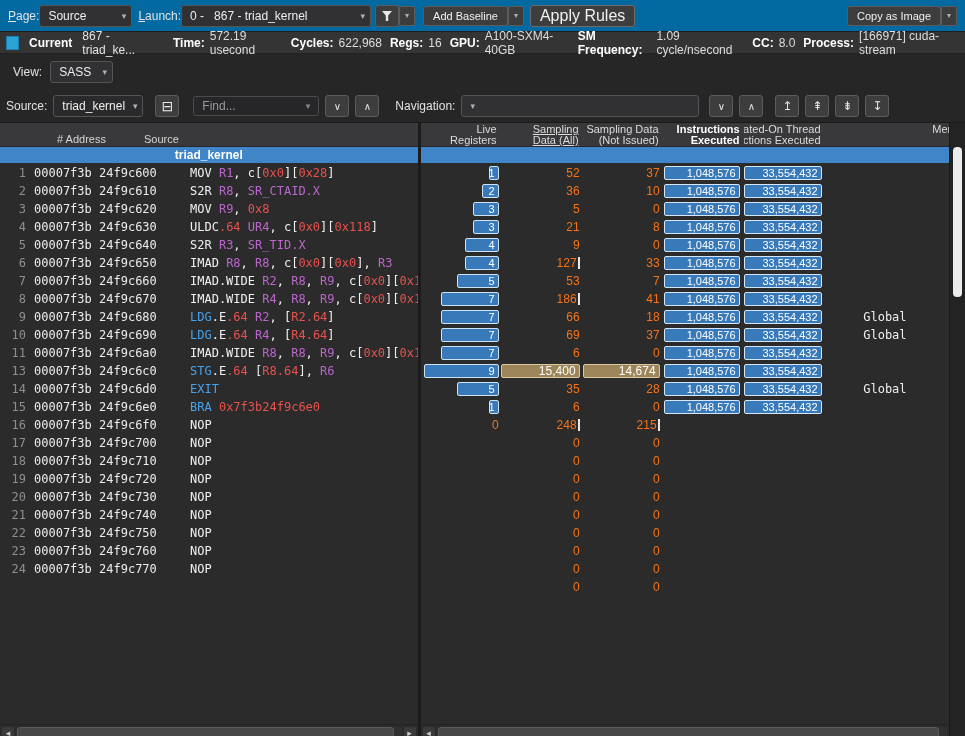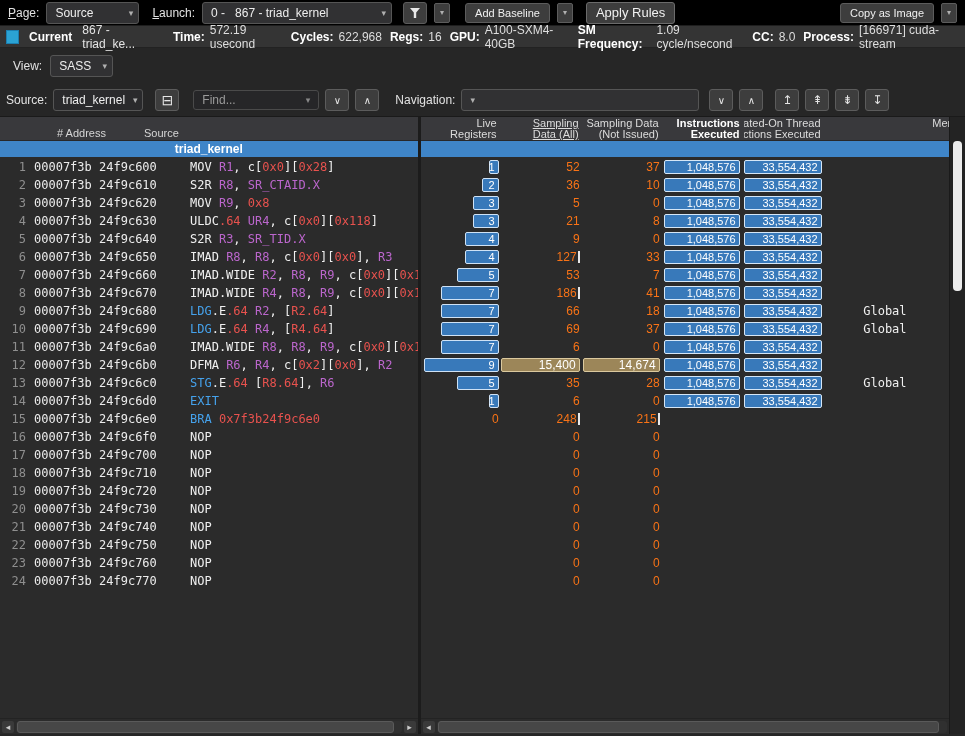--- a/index.html
+++ b/index.html
@@ -1,22 +1,22 @@
 <!DOCTYPE html>
 <html><head>
 <meta charset="utf-8">
 <style>
   html,body{margin:0;padding:0}
   body{width:965px;height:736px;background:#262626;font-family:"Liberation Sans",sans-serif;color:#e8e8e8;overflow:hidden;font-size:12px}
-  .toolbar{height:26px;display:flex;align-items:center;gap:7px;padding:0 8px;background:#000000;border-bottom:1px solid #1e1e1e;box-sizing:border-box}
+  .toolbar{height:32px;display:flex;align-items:center;padding:0 8px;background:#0369a1;border-bottom:1px solid #1e1e1e;box-sizing:border-box}
   .lbl{font-size:12px;color:#e2e2e2;white-space:pre}
   .uf::first-letter{text-decoration:underline}
   .select{display:flex;align-items:center;background:#313133;border:1px solid #555;border-radius:3px;height:20px;font-size:12px;padding:0 5px 0 8px;gap:8px;white-space:pre;color:#eee}
   .select .arr{color:#b0b0b0;font-size:9px}
-  .btn{background:#3d3d3d;border:1px solid #6b6b6b;border-radius:3px;height:20px;display:flex;align-items:center;padding:0 9px;font-size:13px;color:#f0f0f0;white-space:nowrap}
+  .btn{background:#3d3d3d;border:1px solid #6b6b6b;border-radius:3px;height:20px;display:flex;align-items:center;padding:0 9px;font-size:16px;color:#f0f0f0;white-space:nowrap}
   .btn.sm{height:18px;font-size:11px;border-color:#5c5c5c}
   .ddbtn{width:14px;height:18px;background:#3d3d3d;border:1px solid #5c5c5c;border-radius:2px;display:flex;align-items:center;justify-content:center;color:#b0b0b0;font-size:8px}
   .iconbtn{width:22px;height:20px;background:#3d3d3d;border:1px solid #5c5c5c;border-radius:3px;display:flex;align-items:center;justify-content:center;color:#e6e6e6;font-size:12px}
   .spacer{flex:1}
   .statusbar{height:22px;background:#343434;display:flex;align-items:center;gap:6px;padding:0 6px;font-size:12px;border-bottom:1px solid #222;box-sizing:border-box}
   .sq{width:12px;height:12px;background:#2ba3d4;border:1px solid #1c7fb0;margin-right:4px}
   .st-label{font-weight:bold;color:#fff;margin-left:8px}
   .st-value{color:#dedede}
   .kname{color:#e4e4e4;margin-left:4px}
   .viewrow{height:36px;display:flex;align-items:center;gap:8px;padding:0 13px}
@@ -192,21 +192,20 @@
         <div class="lrow"><span class="ln">2</span><span class="addr">00007f3b 24f9c610</span><span class="srcc"><span class="tw">S2R </span><span class="tr">R8</span><span class="tw">, </span><span class="tr">SR_CTAID.X</span></span></div>
         <div class="lrow"><span class="ln">3</span><span class="addr">00007f3b 24f9c620</span><span class="srcc"><span class="tw">MOV </span><span class="tr">R9</span><span class="tw">, </span><span class="tn">0x8</span></span></div>
         <div class="lrow"><span class="ln">4</span><span class="addr">00007f3b 24f9c630</span><span class="srcc"><span class="tw">ULDC</span><span class="tn">.64</span><span class="tw"> </span><span class="tr">UR4</span><span class="tw">, c[</span><span class="tn">0x0</span><span class="tw">][</span><span class="tn">0x118</span><span class="tw">]</span></span></div>
         <div class="lrow"><span class="ln">5</span><span class="addr">00007f3b 24f9c640</span><span class="srcc"><span class="tw">S2R </span><span class="tr">R3</span><span class="tw">, </span><span class="tr">SR_TID.X</span></span></div>
         <div class="lrow"><span class="ln">6</span><span class="addr">00007f3b 24f9c650</span><span class="srcc"><span class="tw">IMAD </span><span class="tr">R8</span><span class="tw">, </span><span class="tr">R8</span><span class="tw">, c[</span><span class="tn">0x0</span><span class="tw">][</span><span class="tn">0x0</span><span class="tw">], </span><span class="tr">R3</span></span></div>
         <div class="lrow"><span class="ln">7</span><span class="addr">00007f3b 24f9c660</span><span class="srcc"><span class="tw">IMAD.WIDE </span><span class="tr">R2</span><span class="tw">, </span><span class="tr">R8</span><span class="tw">, </span><span class="tr">R9</span><span class="tw">, c[</span><span class="tn">0x0</span><span class="tw">][</span><span class="tn">0x168</span></span></div>
         <div class="lrow"><span class="ln">8</span><span class="addr">00007f3b 24f9c670</span><span class="srcc"><span class="tw">IMAD.WIDE </span><span class="tr">R4</span><span class="tw">, </span><span class="tr">R8</span><span class="tw">, </span><span class="tr">R9</span><span class="tw">, c[</span><span class="tn">0x0</span><span class="tw">][</span><span class="tn">0x170</span></span></div>
         <div class="lrow"><span class="ln">9</span><span class="addr">00007f3b 24f9c680</span><span class="srcc"><span class="tb">LDG</span><span class="tw">.E</span><span class="tn">.64</span><span class="tw"> </span><span class="tr">R2</span><span class="tw">, [</span><span class="tn">R2.64</span><span class="tw">]</span></span></div>
         <div class="lrow"><span class="ln">10</span><span class="addr">00007f3b 24f9c690</span><span class="srcc"><span class="tb">LDG</span><span class="tw">.E</span><span class="tn">.64</span><span class="tw"> </span><span class="tr">R4</span><span class="tw">, [</span><span class="tn">R4.64</span><span class="tw">]</span></span></div>
         <div class="lrow"><span class="ln">11</span><span class="addr">00007f3b 24f9c6a0</span><span class="srcc"><span class="tw">IMAD.WIDE </span><span class="tr">R8</span><span class="tw">, </span><span class="tr">R8</span><span class="tw">, </span><span class="tr">R9</span><span class="tw">, c[</span><span class="tn">0x0</span><span class="tw">][</span><span class="tn">0x160</span></span></div>
-        <div class="lrow"><span class="ln">12</span><span class="addr">00007f3b 24f9c6b0</span><span class="srcc"><span class="tw">DFMA </span><span class="tr">R6</span><span class="tw">, </span><span class="tr">R4</span><span class="tw">, c[</span><span class="tn">0x2</span><span class="tw">][</span><span class="tn">0x0</span><span class="tw">], </span><span class="tr">R2</span></span></div>
         <div class="lrow"><span class="ln">13</span><span class="addr">00007f3b 24f9c6c0</span><span class="srcc"><span class="tb">STG</span><span class="tw">.E</span><span class="tn">.64</span><span class="tw"> [</span><span class="tn">R8.64</span><span class="tw">], </span><span class="tr">R6</span></span></div>
         <div class="lrow"><span class="ln">14</span><span class="addr">00007f3b 24f9c6d0</span><span class="srcc"><span class="tb">EXIT</span></span></div>
         <div class="lrow"><span class="ln">15</span><span class="addr">00007f3b 24f9c6e0</span><span class="srcc"><span class="tb">BRA </span><span class="tn">0x7f3b24f9c6e0</span></span></div>
         <div class="lrow"><span class="ln">16</span><span class="addr">00007f3b 24f9c6f0</span><span class="srcc"><span class="tw">NOP</span></span></div>
         <div class="lrow"><span class="ln">17</span><span class="addr">00007f3b 24f9c700</span><span class="srcc"><span class="tw">NOP</span></span></div>
         <div class="lrow"><span class="ln">18</span><span class="addr">00007f3b 24f9c710</span><span class="srcc"><span class="tw">NOP</span></span></div>
         <div class="lrow"><span class="ln">19</span><span class="addr">00007f3b 24f9c720</span><span class="srcc"><span class="tw">NOP</span></span></div>
         <div class="lrow"><span class="ln">20</span><span class="addr">00007f3b 24f9c730</span><span class="srcc"><span class="tw">NOP</span></span></div>
         <div class="lrow"><span class="ln">21</span><span class="addr">00007f3b 24f9c740</span><span class="srcc"><span class="tw">NOP</span></span></div>
         <div class="lrow"><span class="ln">22</span><span class="addr">00007f3b 24f9c750</span><span class="srcc"><span class="tw">NOP</span></span></div>

